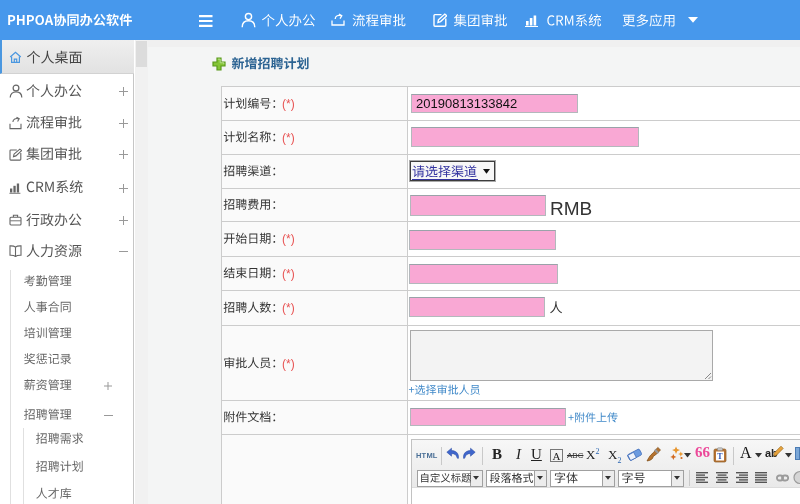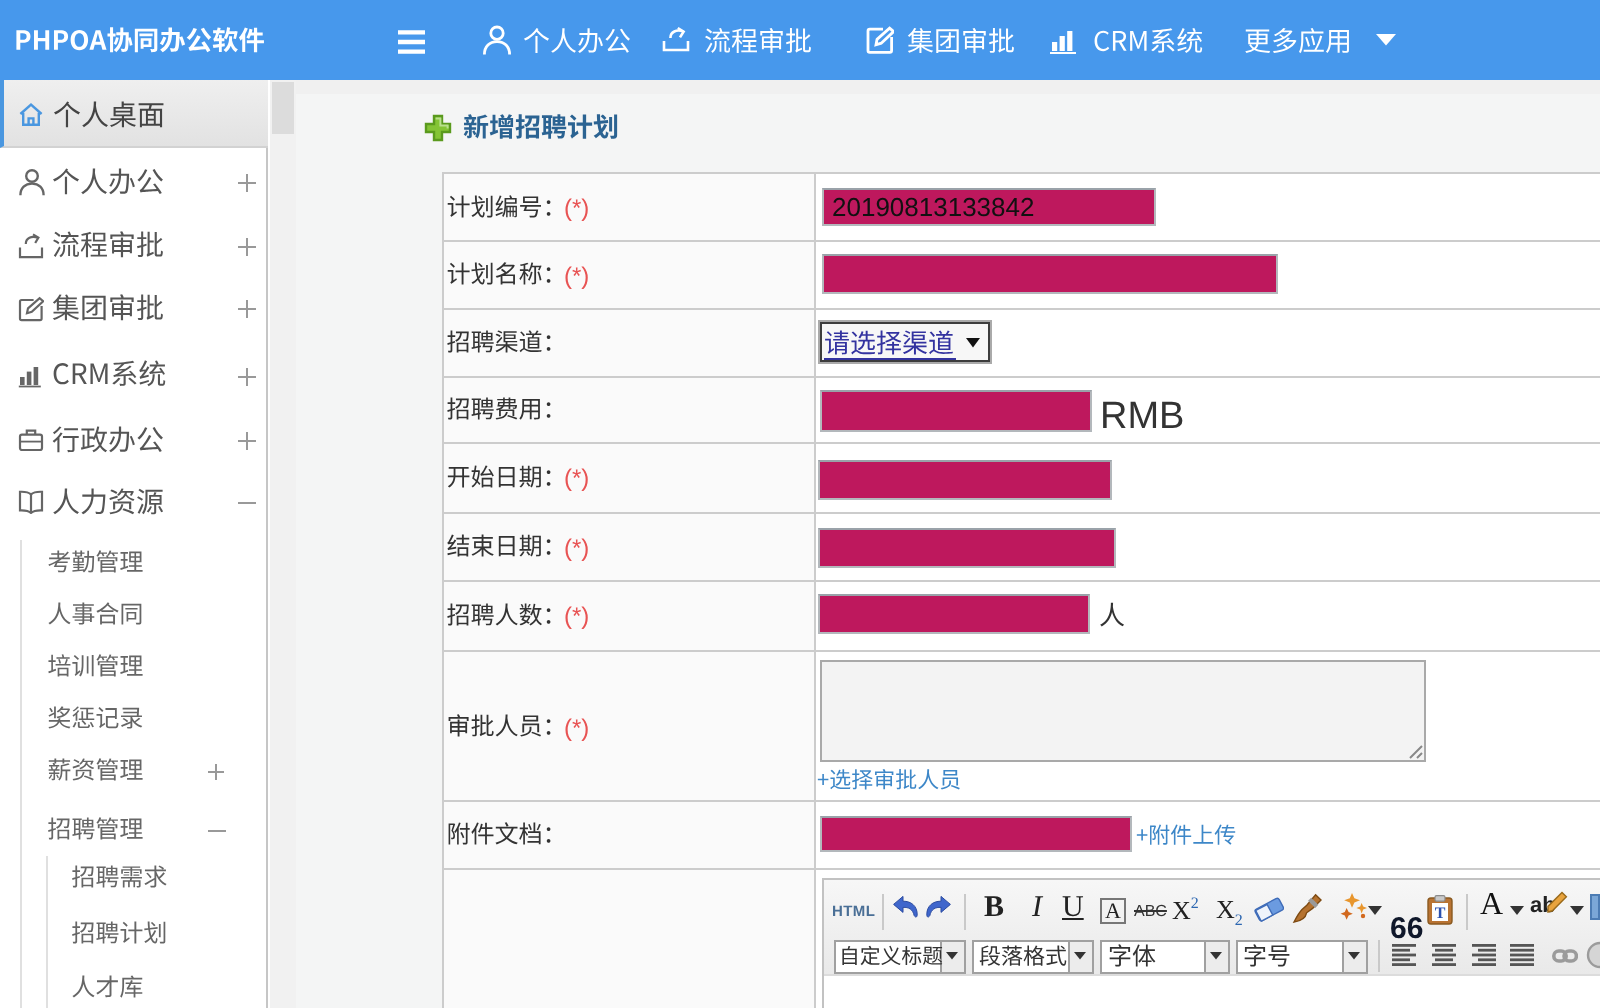--- a/index.html
+++ b/index.html
@@ -1,21 +1,21 @@
 <!DOCTYPE html>
 <html><head><meta charset="utf-8"><style>
 *{margin:0;padding:0;box-sizing:border-box}
 html,body{width:800px;height:504px;overflow:hidden;background:#fff}
 body{font-family:"Liberation Sans",sans-serif;position:relative}
 .abs{position:absolute}
 #txt{z-index:60}
 .fg{z-index:70}
 .hline{position:absolute;height:1px;background:#cccccc}
 .vline{position:absolute;width:1px;background:#cccccc}
-.inp{position:absolute;background:#be185d;border:1px solid #b3b8bc;border-top-color:#9aa2a9}
+.inp{position:absolute;background:#f9a8d4;border:1px solid #b3b8bc;border-top-color:#9aa2a9}
 .sep{position:absolute;width:1px;background:#c9c9c9;top:447px;height:18px}
 </style></head><body>
 
 <div class="abs" style="left:0;top:0;width:800px;height:40px;background:#4798ec"></div>
 <svg class="abs" style="left:198px;top:14px" width="16" height="14" viewBox="0 0 16 14">
     <g stroke="#fff" stroke-width="2.2">
       <path d="M1 2.2h13.5M1 7h13.5M1 11.8h13.5"></path>
     </g>
   </svg>
 <svg class="abs" style="left:241px;top:12px" width="15" height="16" viewBox="0 0 15 16">
@@ -572,21 +572,21 @@
     <g fill="#e8962e">
       <path d="M7 .5l1.2 2.6 2.8 1-2.8 1.1L7 7.9 5.9 5.2 3.1 4.1l2.8-1z"></path>
       <path d="M11.8 5.5l.8 1.8 1.9.7-1.9.8-.8 1.9-.7-1.9-1.9-.8 1.9-.7z"></path>
       <path d="M4.3 8l1 2 2.1.9-2.1.9-1 2.1-.9-2.1-2.1-.9 2.1-.9z" fill="#d2691e"></path>
       <circle cx="12.5" cy="12" r="1.1" fill="#d2691e"></circle>
     </g>
   </svg>
 <svg class="abs" style="left:684px;top:453px" width="7" height="5" viewBox="0 0 7 5">
     <path d="M0 0h7L3.5 4.5z" fill="#333"></path>
   </svg>
-<div class="abs" style="left:695px;top:456px;font-family:Liberation Sans, sans-serif;font-size:15px;font-weight:bold;color:#0f172a">66</div>
+<div class="abs" style="left:695px;top:444px;font-family:Liberation Serif, serif;font-size:15px;font-weight:bold;color:#ec4899">66</div>
 <svg class="abs" style="left:713px;top:447px" width="14" height="16" viewBox="0 0 14 16">
     <rect x="1" y="2" width="12" height="13" rx="1.5" fill="#b87333" stroke="#8a5a20" stroke-width="0.7"></rect>
     <rect x="4.5" y="0.8" width="5" height="2.8" rx="0.8" fill="#c9c9c9" stroke="#8a8a8a" stroke-width="0.6"></rect>
     <rect x="3" y="4.5" width="8" height="9" fill="#fff"></rect>
     <text x="7" y="12" font-size="8" font-weight="bold" fill="#2a50b0" text-anchor="middle" font-family="Liberation Serif">T</text>
   </svg>
 <div class="sep" style="left:733px"></div>
 <div class="abs" style="left:740px;top:444px;font-family:'Liberation Serif',serif;font-size:16px;color:#111">A</div>
 <svg class="abs" style="left:755px;top:453px" width="7" height="5" viewBox="0 0 7 5">
     <path d="M0 0h7L3.5 4.5z" fill="#333"></path>

